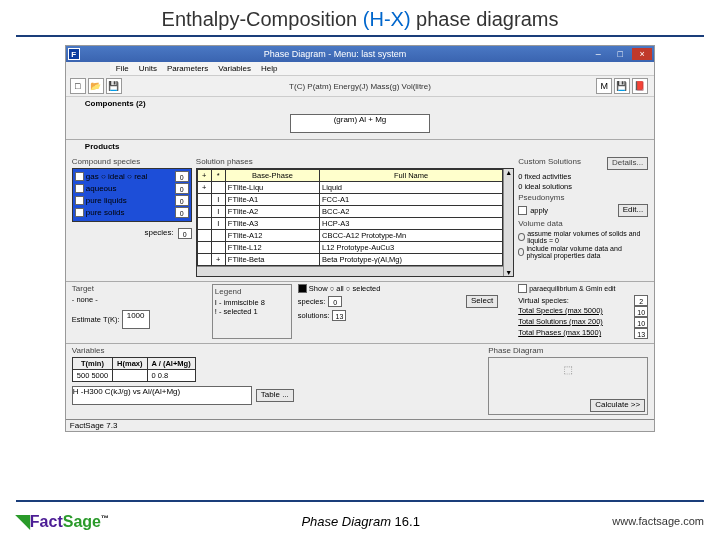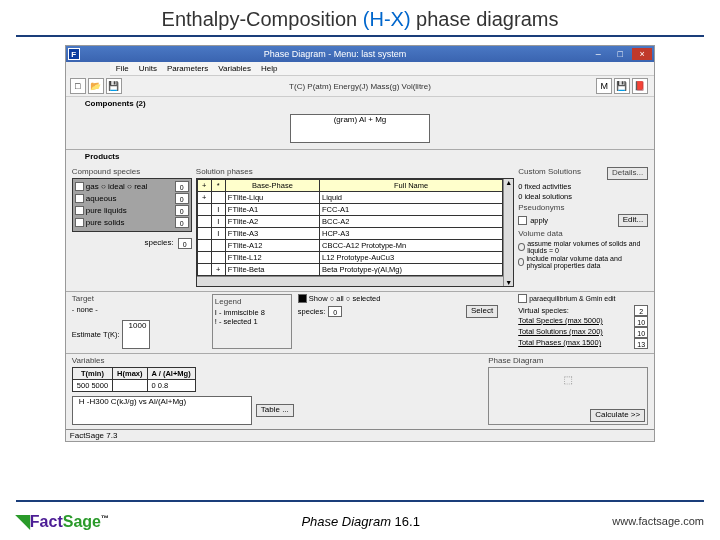--- a/index.html
+++ b/index.html
@@ -59,22 +59,22 @@
     font-size: 9px;
   }
   .toolbar .tb-label { flex: 1; text-align: center; color:#333; }
 
   .section-lbl { font-weight: bold; padding: 2px 19px; }
   .comp-row {
     display: flex; justify-content: center; align-items: center;
     padding: 4px 0 6px; border-bottom: 1px solid #aaa;
   }
   .inp {
-    border: 1px solid #666; background: #fff; height: 29px;
-    padding: 0 6px; font-size: 8px;
+    border: 1px solid #666; background: #fff; height: 19px;
+    padding: 0 0; font-size: 8px;
   }
   .btn {
     border: 1px solid #666; background: #e8e8e8; height: 13px;
     padding: 0 4px; font-size: 8px;
   }
 
   .products {
     display: grid;
     grid-template-columns: 120px 1fr 130px;
     gap: 4px;
@@ -88,21 +88,21 @@
 
   .phase-table {
     border-collapse: collapse; width: 100%; font-size: 7.5px;
   }
   .phase-table th, .phase-table td {
     border: 1px solid #333; padding: 0 2px; height: 12px;
     background: #fff;
   }
   .phase-table th { background: #ffffcc; font-weight: normal; }
   .phase-table td.pm { text-align: center; width: 14px; }
-  .scrollframe { border: 1px solid #333; background:#a3a3a3; }
+  .scrollframe { border: 1px solid #333; background:#1d4ed8; }
   .fake-scroll { display:flex; }
   .fake-scroll .sc-body { flex:1; }
   .fake-scroll .sc-bar { width:10px; background:#ddd; border-left:1px solid #888; display:flex;flex-direction:column;justify-content:space-between;align-items:center; font-size:7px;}
   .hscroll { height:10px; background:#ddd; border-top:1px solid #888; }
 
   .col3 { font-size: 7.5px; }
   .col3 .line { margin-bottom: 1px; }
 
   .midrow {
     display: grid;
@@ -326,20 +326,24 @@
       <div style="flex:1;">
         <div class="chk-row">
           <span class="chk" style="background:#000;"></span>
           <span>Show ○ all  ○ selected</span>
         </div>
         <div style="display:flex;gap:3px;margin-top:2px;align-items:center;">
           <span>species:</span>
           <span class="smallnum">0</span>
           <span class="btn" style="margin-left:auto;">Select</span>
         </div>
+        <div style="display:flex;gap:3px;margin-top:2px;align-items:center;">
+          <span>solutions:</span>
+          <span class="smallnum">13</span>
+        </div>
       </div>
     </div>
     <div class="col3">
       <div class="chk-row">
           <span class="chk"></span>
           <span style="font-size:7px;">paraequilibrium &amp; Gmin   edit</span>
         </div>
       <div style="display:flex;justify-content:space-between;margin-top:2px;align-items:center;">
         <span>Virtual species:</span>
         <span class="smallnum">2</span>

